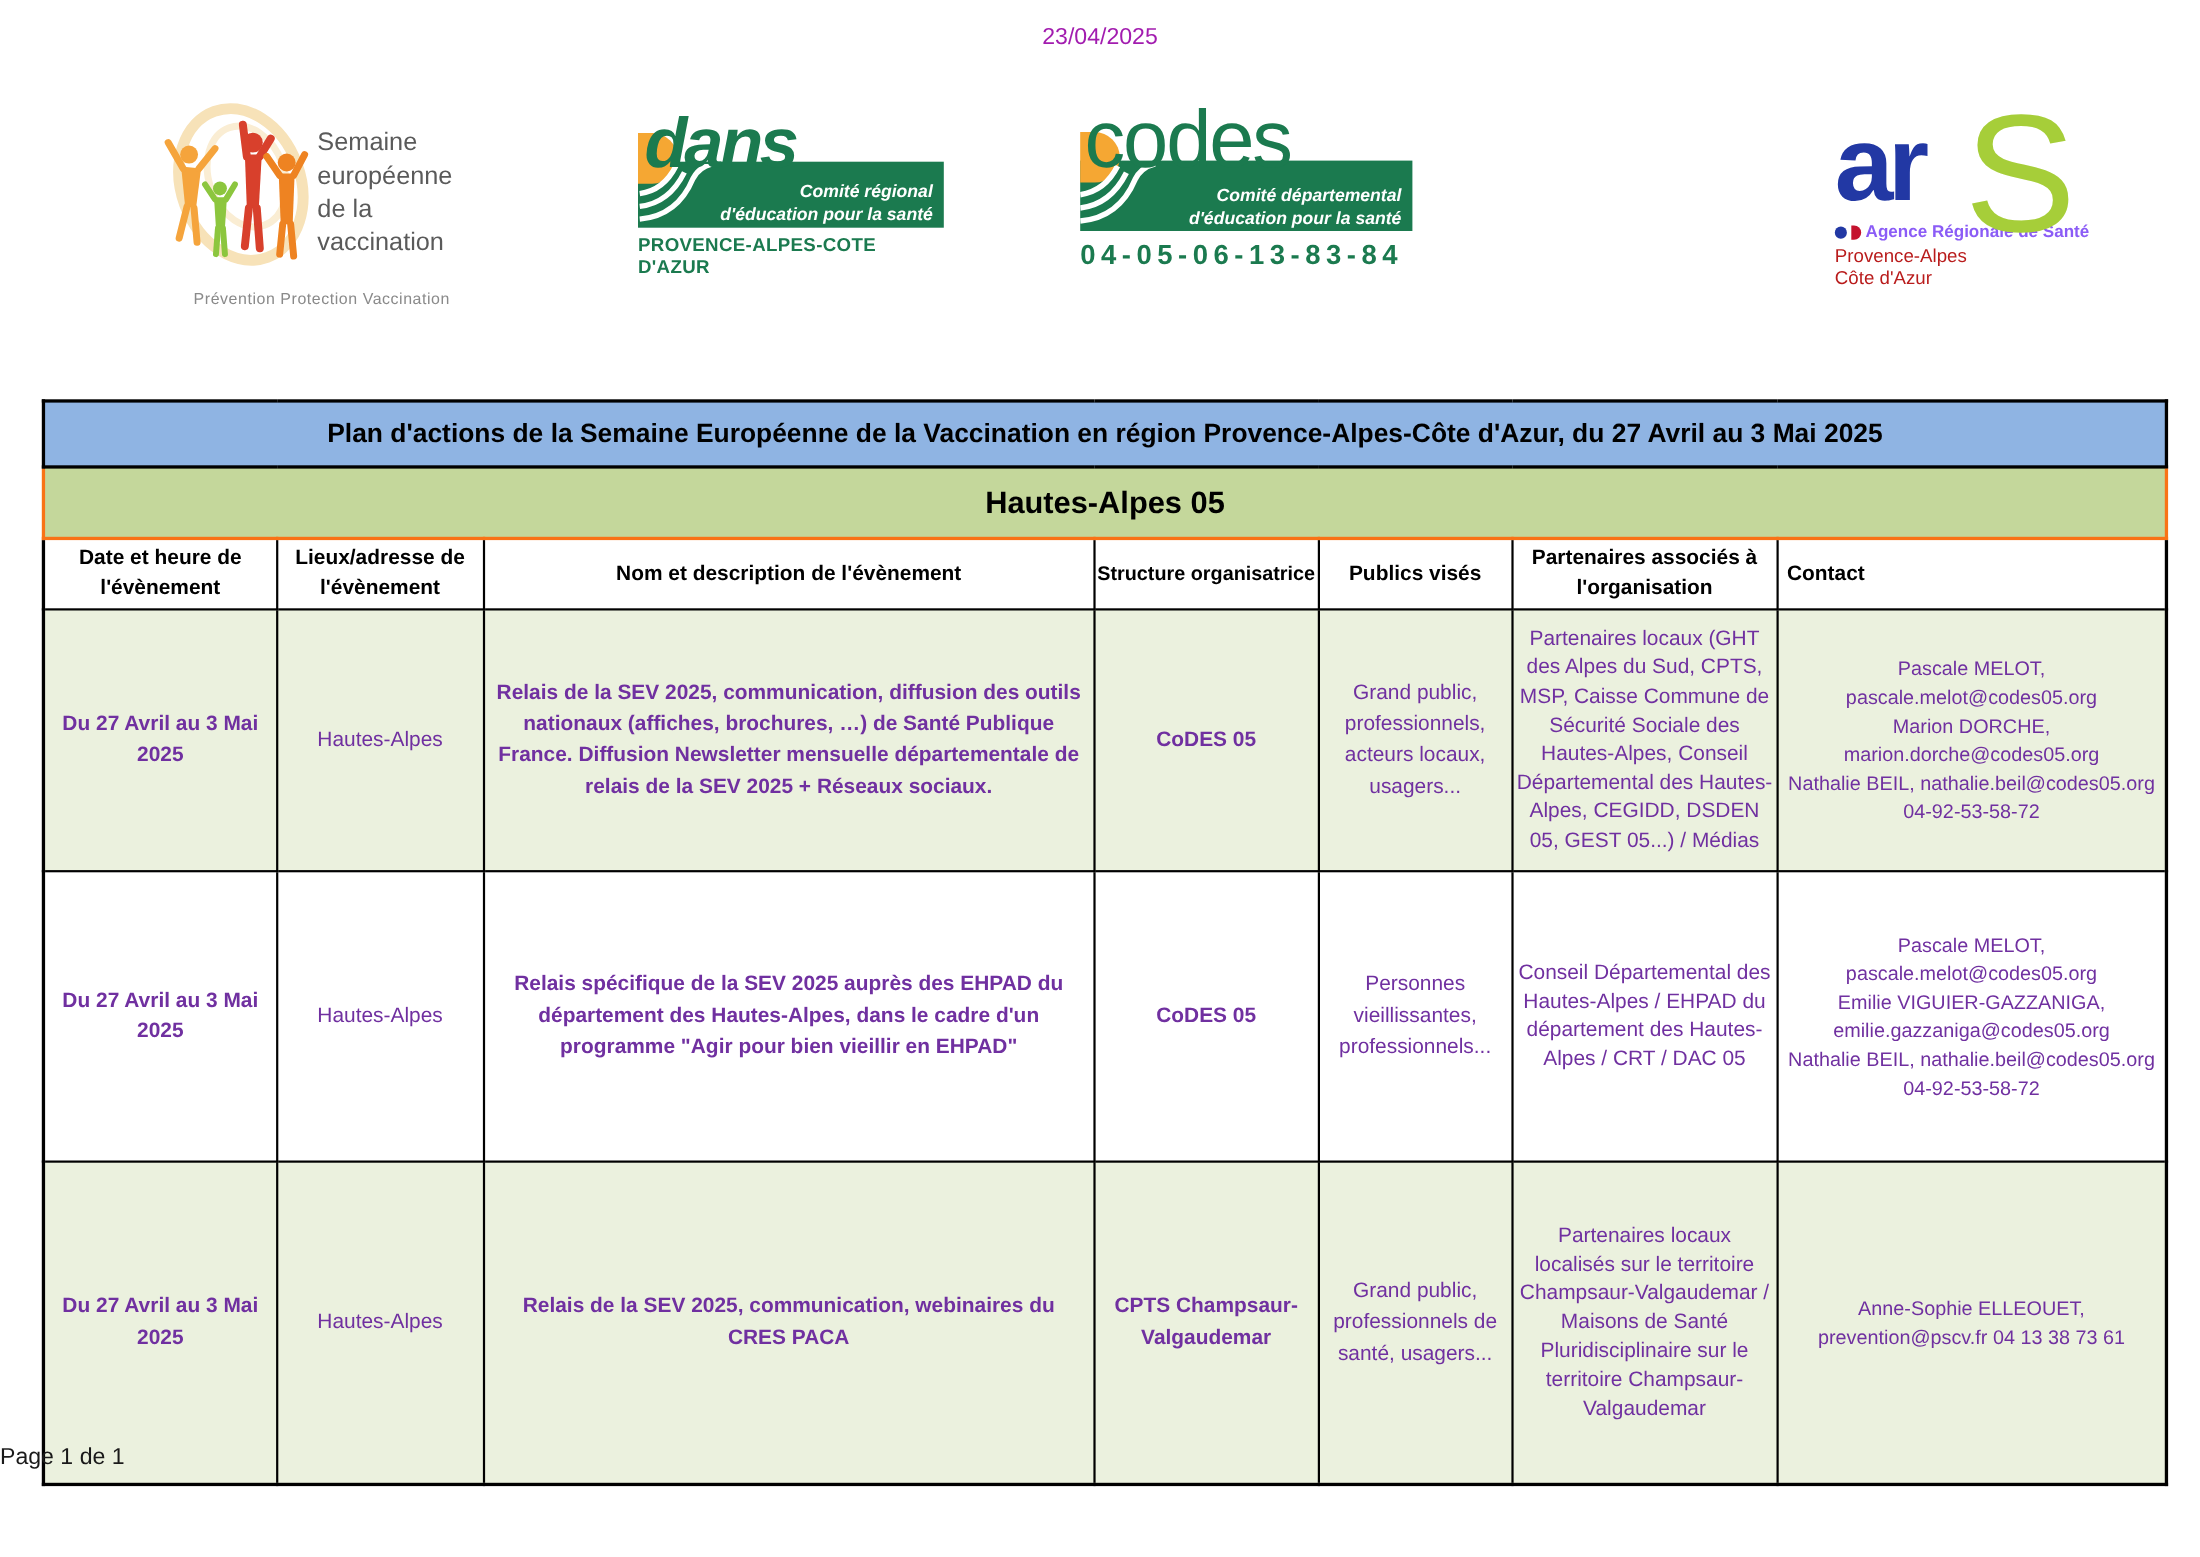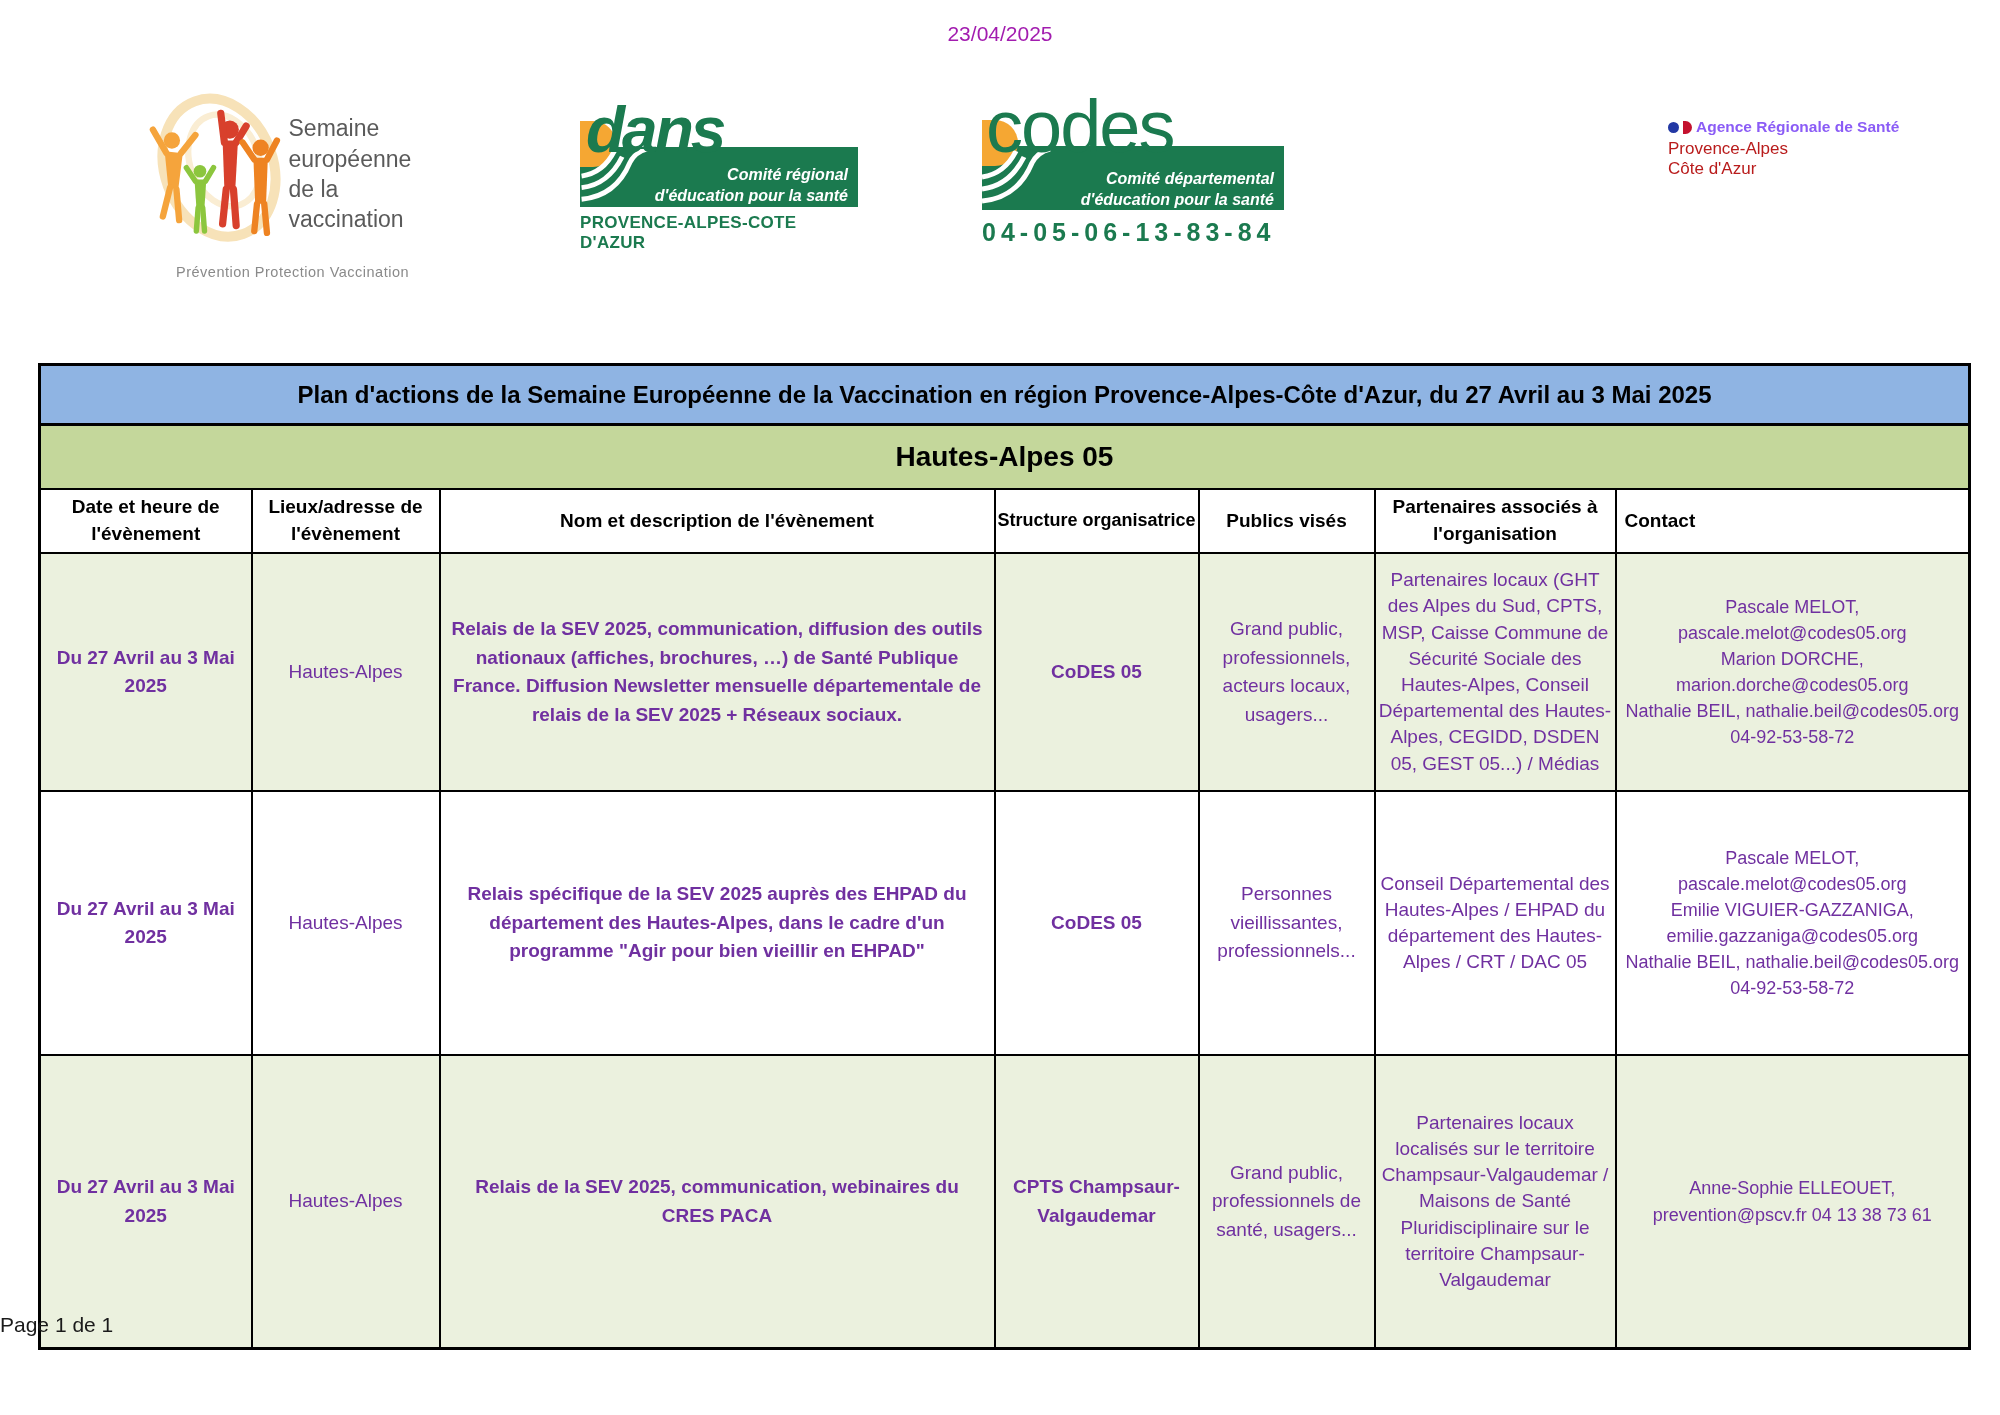--- a/index.html
+++ b/index.html
@@ -52,21 +52,21 @@
   .ars-agency-text{font-size:15.5px;font-weight:bold;color:#8b5cf6;white-space:nowrap;}
   .ars-region{margin-top:3px;font-size:17px;color:#b91c1c;white-space:pre-line;line-height:1.2;}
 
   
   .main-table{position:absolute;left:38px;top:363px;width:1930px;
               border-collapse:collapse;table-layout:fixed;border:3px solid #000;}
   .main-table td,.main-table th{border:2px solid #000;}
   .title-row td{background:#8fb4e3;height:55px;text-align:center;vertical-align:middle;
                 font-size:24px;font-weight:bold;border:3px solid #000;}
   .section-row td{background:#c4d79b;height:60px;text-align:center;vertical-align:middle;
-                  font-size:28px;font-weight:bold;border:1px solid #f97316;margin-top:34px;}
+                  font-size:28px;font-weight:bold;border:3px solid #f97316;margin-top:34px;}
   .header-row th{background:#fff;height:62px;text-align:center;vertical-align:middle;
                  font-size:19px;font-weight:bold;line-height:1.4;padding:0 4px;}
   .header-row th.th-structure{font-size:18px;padding:0 1px;}
   .header-row th.th-contact{text-align:left;padding-left:8px;}
   .data-row td{vertical-align:middle;text-align:center;color:#7030a0;font-size:19px;
                line-height:1.5;padding:4px 6px;}
   .data-row.alt td{background:#ebf1de;}
   .data-row .b{font-weight:bold;}
   .data-row .c-partenaires{padding:4px 2px;line-height:1.38;}
   .data-row .c-contact{padding:0;white-space:pre-line;font-size:18px;line-height:1.45;}
@@ -150,20 +150,24 @@
         <path d="M0 40 C18 38 32 28 42 8" stroke="#fff" stroke-width="5" fill="none"></path>
         <path d="M0 28 C14 26 26 18 34 2" stroke="#fff" stroke-width="5" fill="none"></path>
       </svg>
       <div class="band-text">Comité départemental
 d'éducation pour la santé</div>
     </div>
     <div class="codes-departments">04-05-06-13-83-84</div>
   </div>
 
   <div class="logo-ars">
+    <div class="ars-word">
+      <span class="ars-ar">ar</span>
+      <span class="ars-s">S</span>
+    </div>
     <div class="ars-agency">
       <span class="ars-dot"></span>
       <span class="ars-crescent"></span>
       <span class="ars-agency-text">Agence Régionale de Santé</span>
     </div>
     <div class="ars-region">Provence-Alpes
 Côte d'Azur</div>
   </div>
 
   <table class="main-table">

